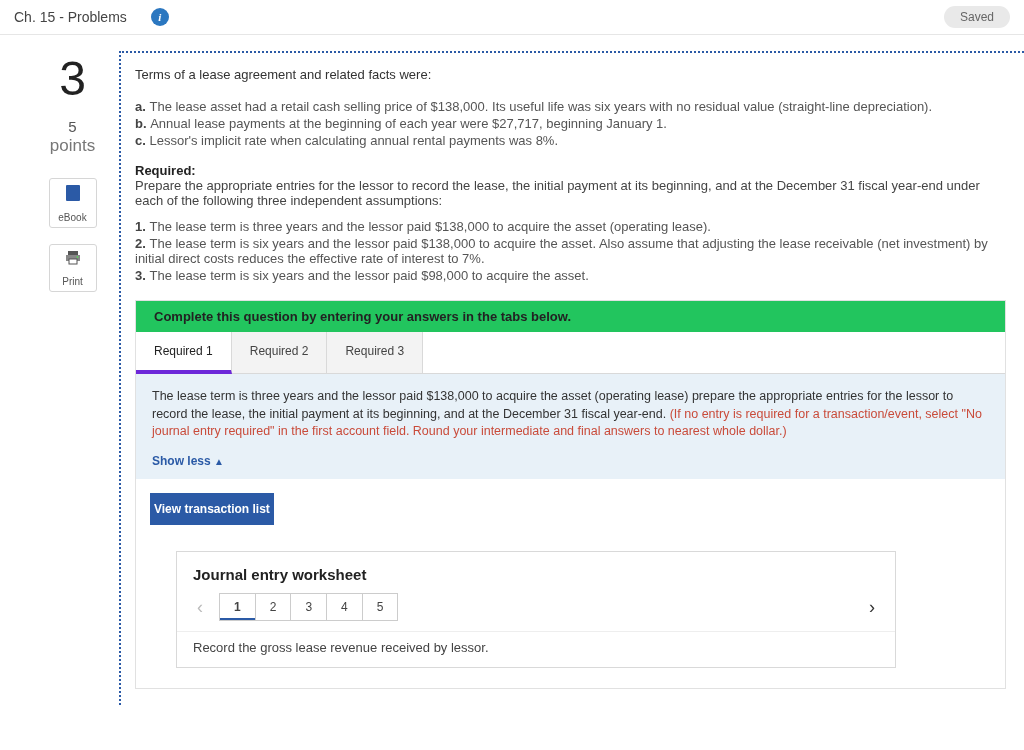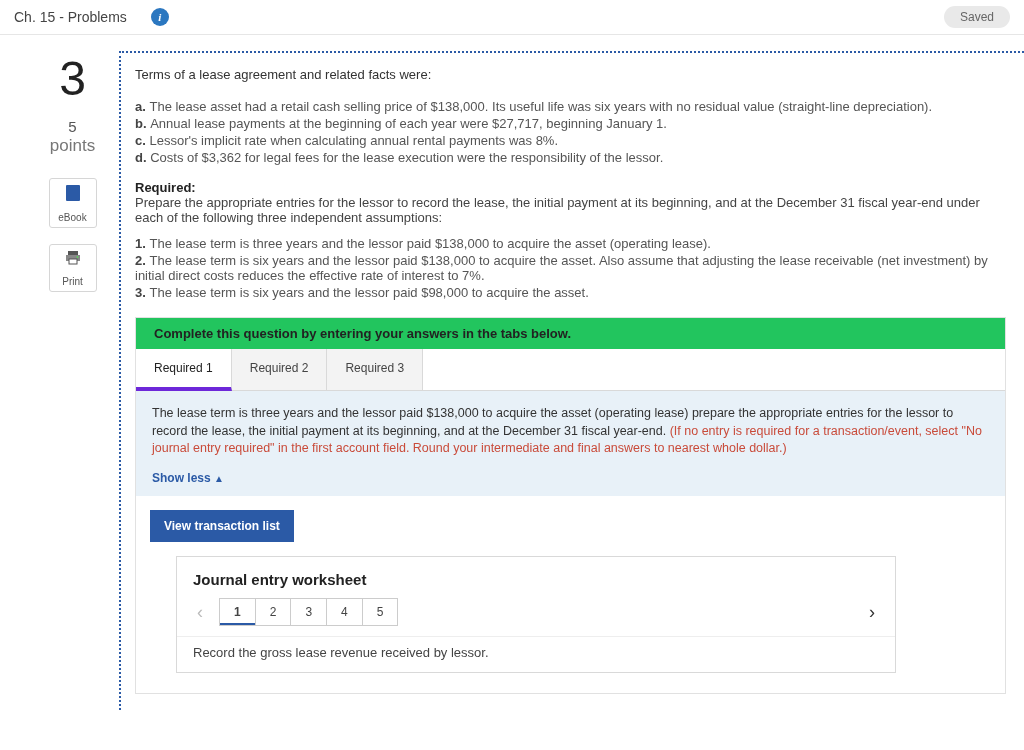--- a/index.html
+++ b/index.html
@@ -150,23 +150,23 @@
     font-weight: bold;
     font-size: 12px;
     padding-top: 12px;
     cursor: pointer;
   }
   .show-less .caret { font-size: 10px; }
   .trans-btn {
     background: #2b5aa6;
     color: #fff;
     display: inline-block;
-    padding: 9px 14px;
-    font-size: 12px;
-    margin: 14px 0 0 14px;
+    padding: 9px 4px;
+    font-size: 12px;
+    margin: 14px 0 12px 14px;
     font-weight: bold;
     cursor: pointer;
   }
   .worksheet {
     border: 1px solid #d9d9d9;
     margin: 14px 20px 20px 40px;
     max-width: 720px;
   }
   .ws-title {
     font-family: Verdana, Geneva, sans-serif;
@@ -246,21 +246,20 @@
   </div>
 
   <div class="content">
     <div class="intro">Terms of a lease agreement and related facts were:</div>
 
     <div class="list-alpha">
       <ol id="facts-ol">
           <li><span class="lead">a. </span>The lease asset had a retail cash selling price of $138,000. Its useful life was six years with no residual value (straight-line depreciation).</li>
           <li><span class="lead">b. </span>Annual lease payments at the beginning of each year were $27,717, beginning January 1.</li>
           <li><span class="lead">c. </span>Lessor's implicit rate when calculating annual rental payments was 8%.</li>
-          <li><span class="lead">d. </span>Costs of $3,362 for legal fees for the lease execution were the responsibility of the lessor.</li>
         </ol>
     </div>
 
     <div class="req-label">Required:</div>
     <div class="para" style="margin-bottom:10px;">Prepare the appropriate entries for the lessor to record the lease, the initial payment at its beginning, and at the December 31 fiscal year-end under each of the following three independent assumptions:</div>
 
     <div class="list-num">
       <ol id="assump-ol">
           <li><span class="lead">1. </span>The lease term is three years and the lessor paid $138,000 to acquire the asset (operating lease).</li>
           <li><span class="lead">2. </span>The lease term is six years and the lessor paid $138,000 to acquire the asset. Also assume that adjusting the lease receivable (net investment) by initial direct costs reduces the effective rate of interest to 7%.</li>

